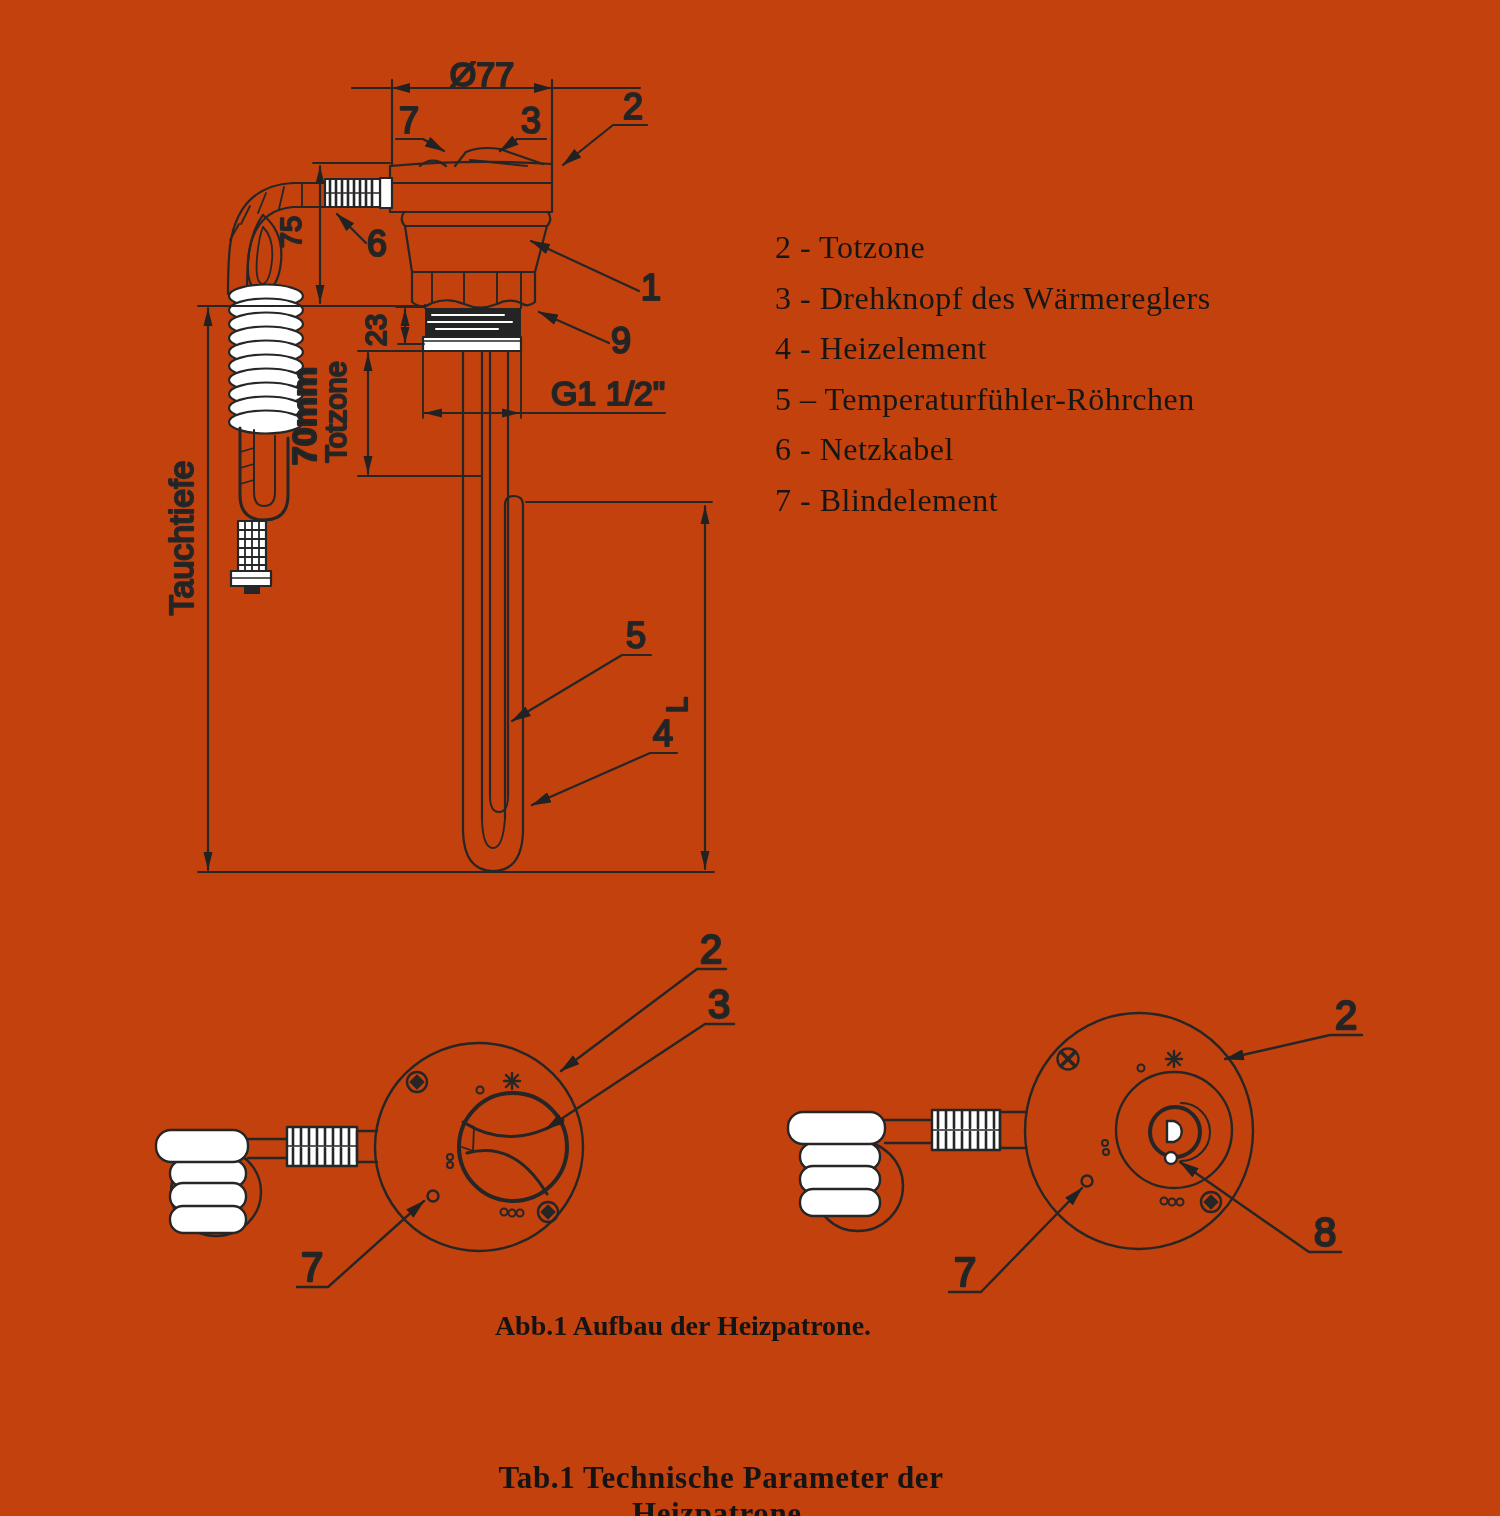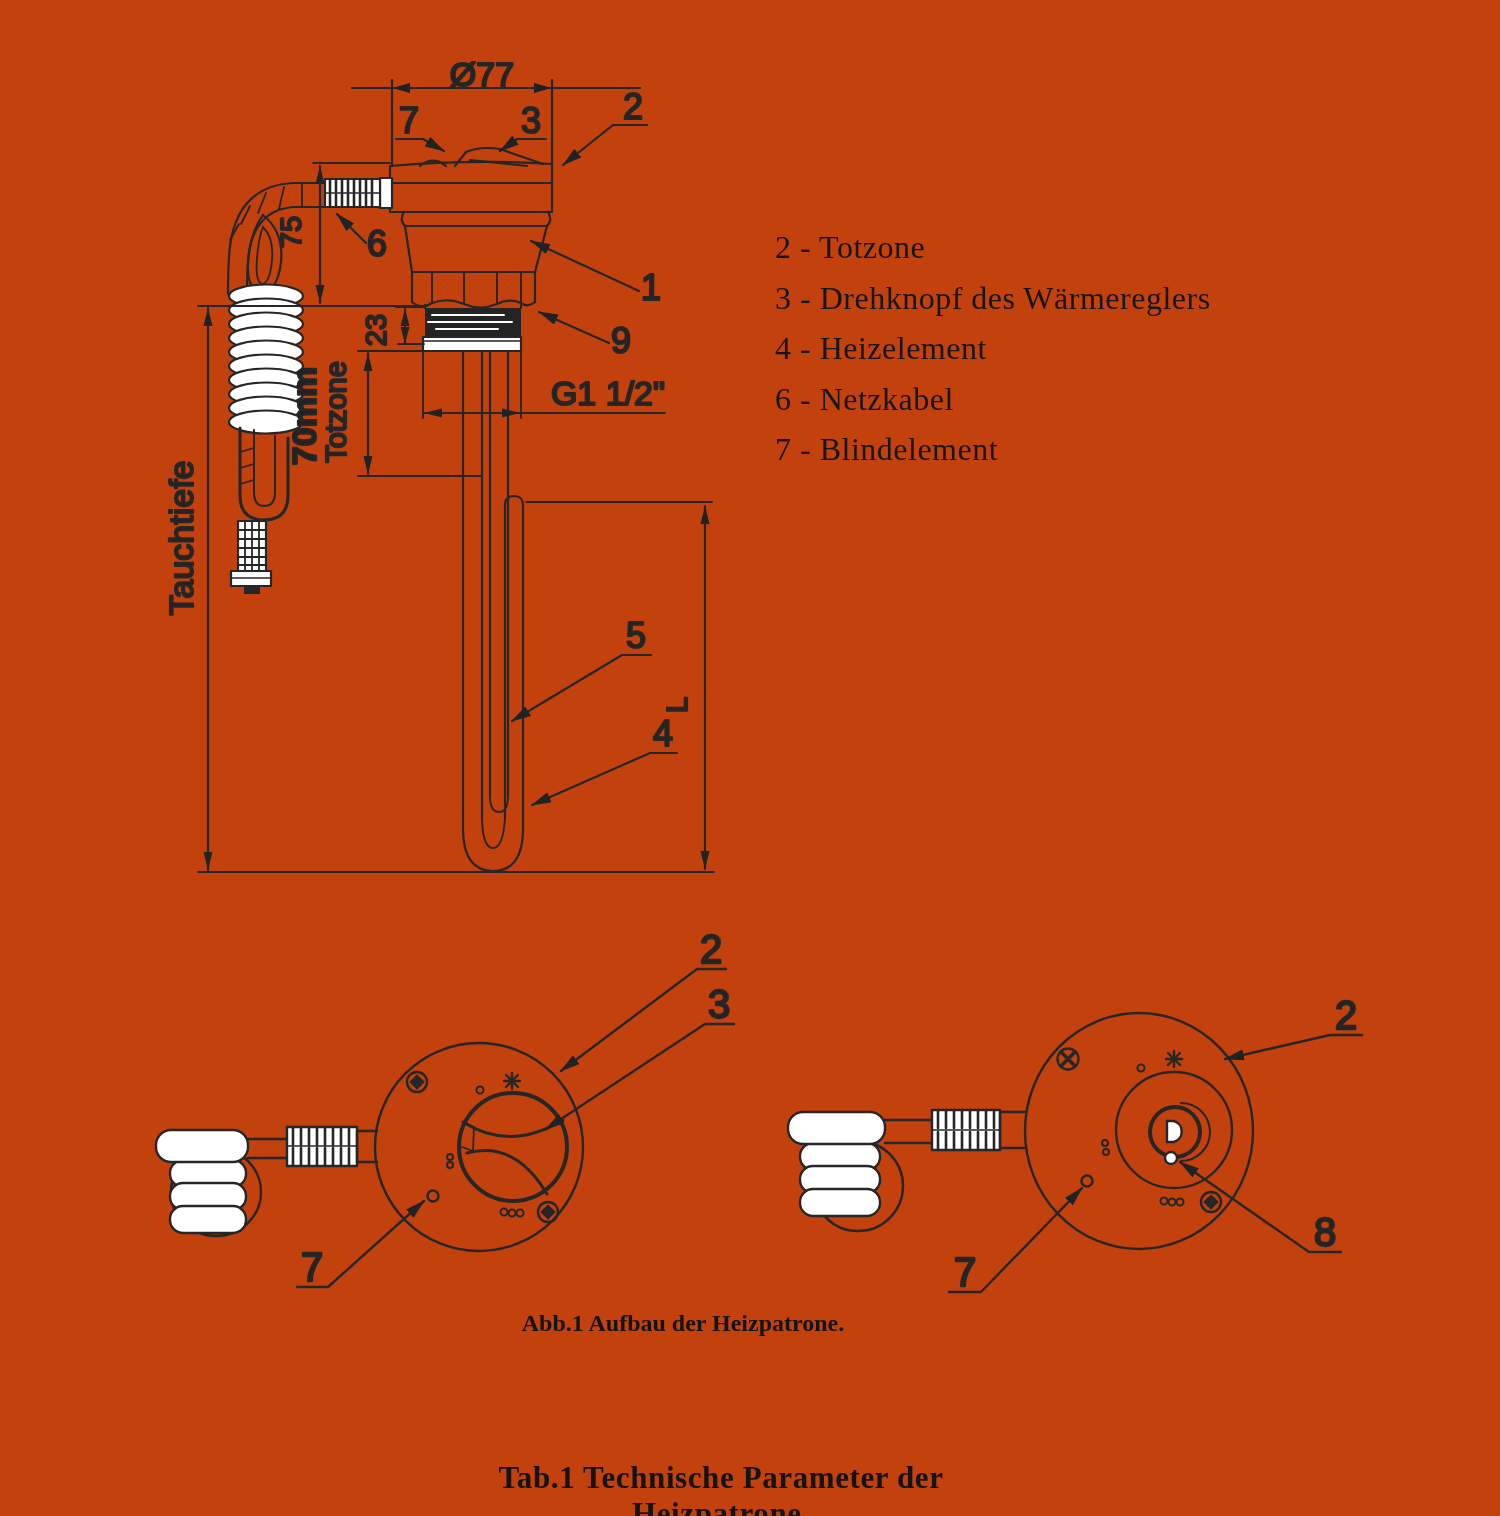--- a/index.html
+++ b/index.html
@@ -4,21 +4,21 @@
 <style>
   html,body{margin:0;padding:0;background:#fff;}
   #page{position:relative;width:1500px;height:1516px;background:#c2410c;overflow:hidden;
         font-family:"Liberation Serif", serif;color:#1c1c1c;}
   svg{position:absolute;left:0;top:0;}
   .legend{position:absolute;left:775px;top:222px;font-size:32px;line-height:50.5px;
           font-family:"Liberation Serif", serif;color:#161616;letter-spacing:0.5px;}
   .legend .row{white-space:nowrap;}
   .caption{position:absolute;text-align:center;font-family:"Liberation Serif", serif;
            color:#141414;font-weight:600;}
-  #cap-fig{left:433px;top:1310px;width:500px;font-size:24px;}
+  #cap-fig{left:433px;top:1310px;width:500px;font-size:28px;}
   #cap-tab{left:421px;top:1460px;width:600px;font-size:31px;letter-spacing:0.6px;}
   text{font-family:"Liberation Sans", sans-serif;fill:#222;}
   .dimtxt{font-size:29px;}
   .dimbig{font-size:34px;}
   .co{font-size:36px;}
   .cov{font-size:40px;}
 </style>
 </head>
 <body>
 
@@ -275,20 +275,21 @@
     <text class="cov" x="1346" y="1029" text-anchor="middle">2</text>
     <text class="cov" x="1325" y="1246" text-anchor="middle">8</text>
     <text class="cov" x="965" y="1286" text-anchor="middle">7</text>
   </g>
 </svg>
 
   <div class="legend">
     <div class="row"><span>2</span> <span>-</span> <span>Totzone</span></div>
     <div class="row"><span>3</span> <span>-</span> <span>Drehknopf des Wärmereglers</span></div>
     <div class="row"><span>4</span> <span>-</span> <span>Heizelement</span></div>
+    <div class="row"><span>5</span> <span>–</span> <span>Temperaturfühler-Röhrchen</span></div>
     <div class="row"><span>6</span> <span>-</span> <span>Netzkabel</span></div>
     <div class="row"><span>7</span> <span>-</span> <span>Blindelement</span></div>
   </div>
 
   <div id="cap-fig" class="caption">Abb.1 Aufbau der Heizpatrone.</div>
   <div id="cap-tab" class="caption">Tab.1 Technische Parameter der Heizpatrone.</div>
 
 </div>
 
 </body></html>

